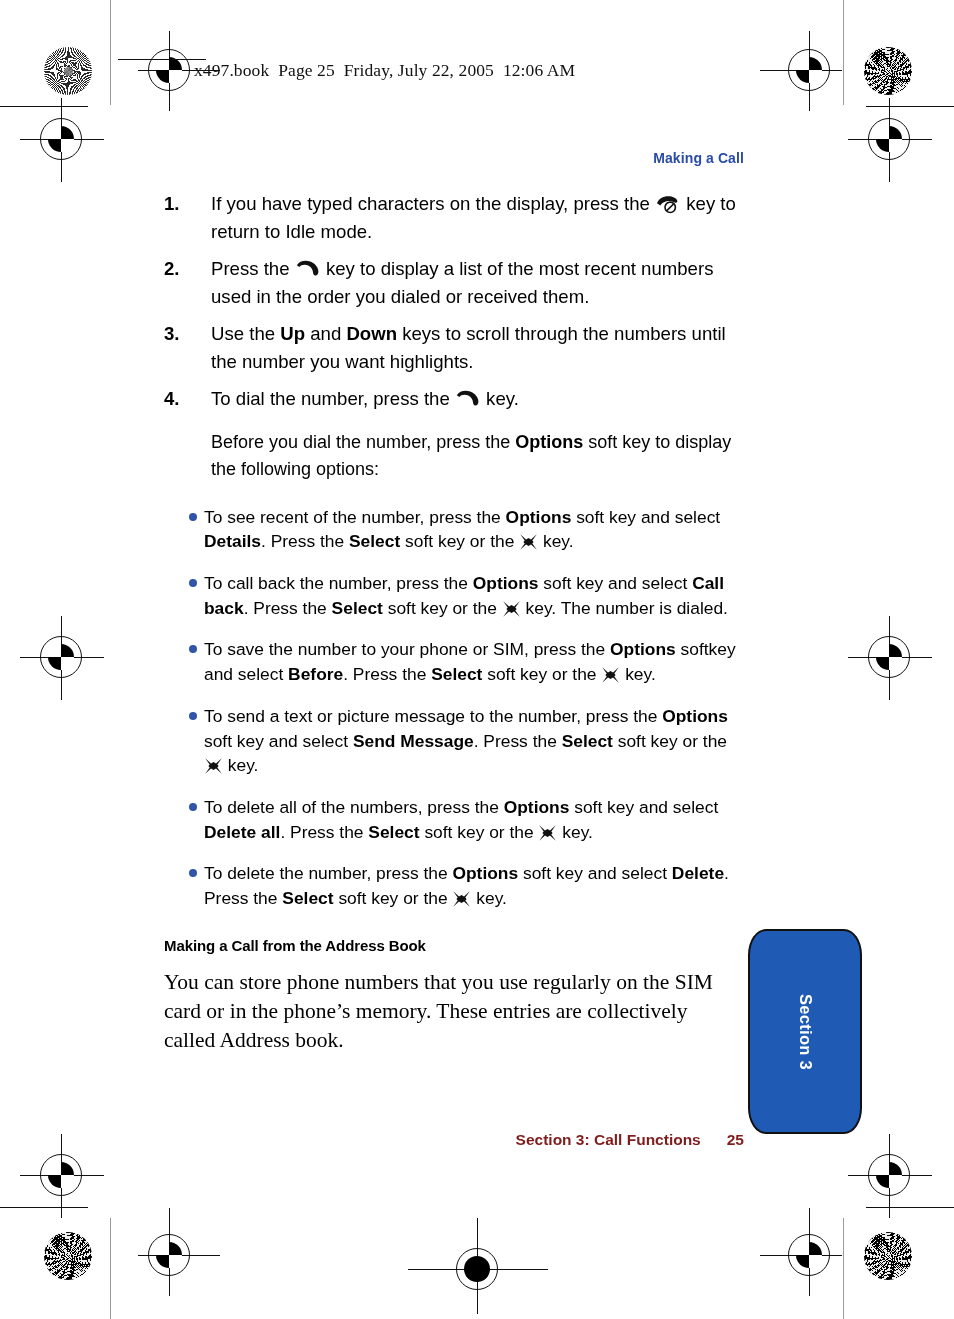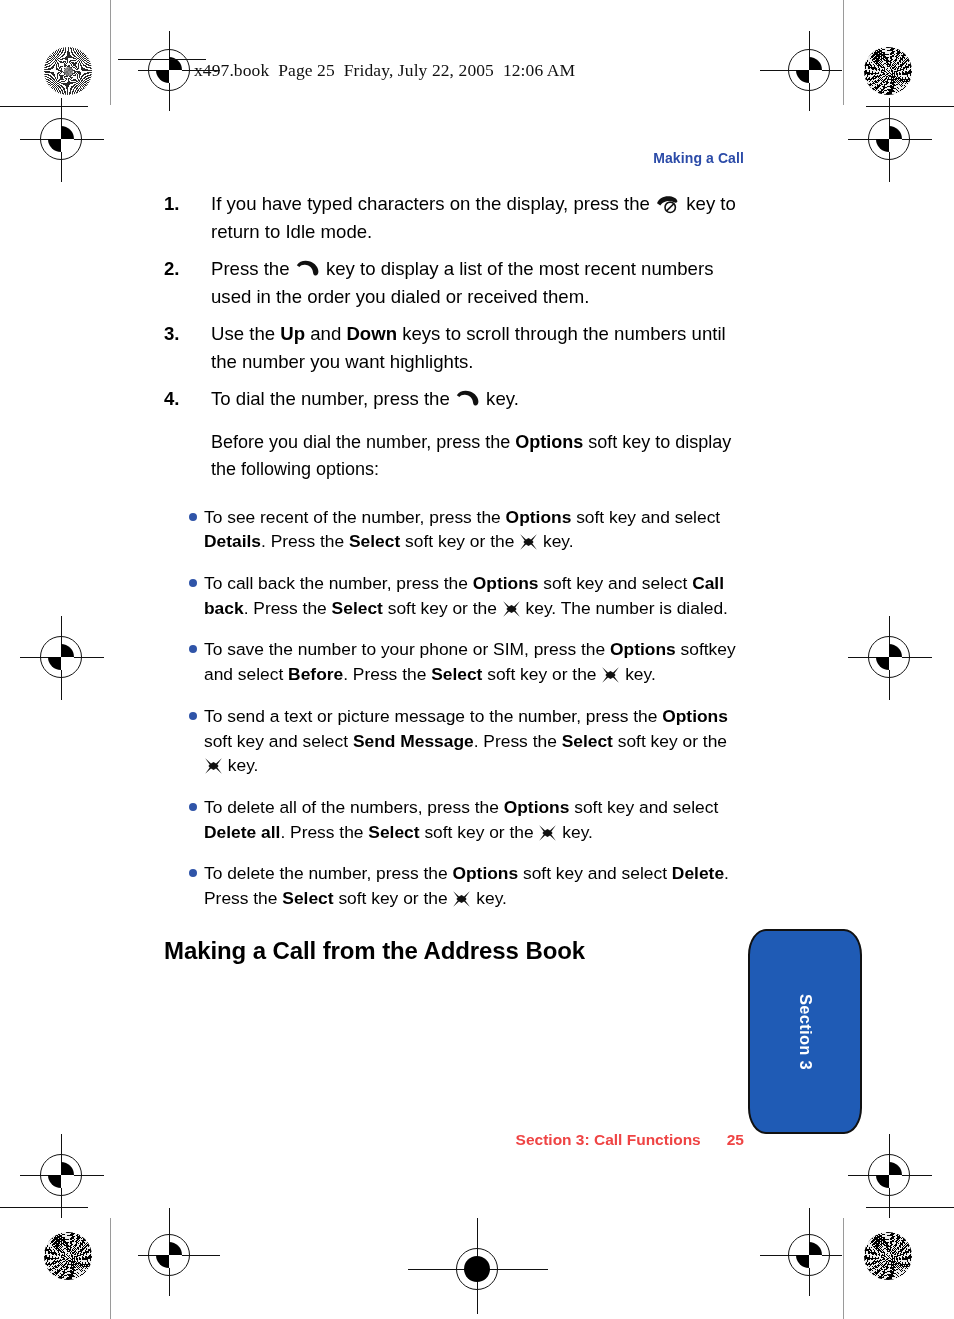--- a/index.html
+++ b/index.html
@@ -178,21 +178,21 @@
     width: 8px;
     height: 8px;
     border-radius: 50%;
     background: #2f54a8;
   }
 
   b, strong { font-weight: bold; }
 
   
   h2.section-head {
-    font-size: 24px;
+    font-size: 15px;
     font-weight: bold;
     margin: 26px 0 14px 0;
     letter-spacing: -0.1px;
     color: #000;
   }
   p.body-serif {
     font-family: "Liberation Serif", serif;
     font-size: 21.5px;
     line-height: 1.36;
     margin: 0;
@@ -201,21 +201,21 @@
 
   
   .footer {
     position: absolute;
     left: 164px;
     top: 1131px;
     width: 580px;
     text-align: right;
     font-size: 15.5px;
     font-weight: bold;
-    color: #ef4444;
+    color: #7f1d1d;
   }
   .footer .pageno {
     display: inline-block;
     margin-left: 26px;
   }
 
   
   .side-tab {
     position: absolute;
     left: 748px;
@@ -381,20 +381,21 @@
               <path d="M1.2 1.2 L7.0 6.6 L9.5 5.0 L12.0 6.6 L17.8 1.2 L13.3 7.6 L14.6 9.0 L13.3 10.4 L17.8 16.8 L12.0 11.4 L9.5 13.0 L7.0 11.4 L1.2 16.8 L5.7 10.4 L4.4 9.0 L5.7 7.6 Z" fill="#111"></path>
               <circle cx="9.5" cy="9.0" r="1.9" fill="#111"></circle>
             </svg></span><span> key.</span></li>
         <li><span class="bdot" style="background: rgb(47, 84, 168);"></span><span>To delete the number, press the </span><b>Options</b><span> soft key and select </span><b>Delete</b><span>. Press the </span><b>Select</b><span> soft key or the </span><span class="keyicon"><svg width="19" height="18" viewBox="0 0 19 18">
               <path d="M1.2 1.2 L7.0 6.6 L9.5 5.0 L12.0 6.6 L17.8 1.2 L13.3 7.6 L14.6 9.0 L13.3 10.4 L17.8 16.8 L12.0 11.4 L9.5 13.0 L7.0 11.4 L1.2 16.8 L5.7 10.4 L4.4 9.0 L5.7 7.6 Z" fill="#111"></path>
               <circle cx="9.5" cy="9.0" r="1.9" fill="#111"></circle>
             </svg></span><span> key.</span></li>
       </ul>
 
     <h2 class="section-head">Making a Call from the Address Book</h2>
+    <p class="body-serif">You can store phone numbers that you use regularly on the SIM card or in the phone’s memory. These entries are collectively called Address book.</p>
   </div>
 
   <div class="footer">
     <span>Section 3: Call Functions</span><span class="pageno">25</span>
   </div>
 
   <div class="side-tab" style="background: rgb(31, 91, 181);">
     <span class="tab-label" style="color: rgb(255, 255, 255);">Section 3</span>
   </div>
 

